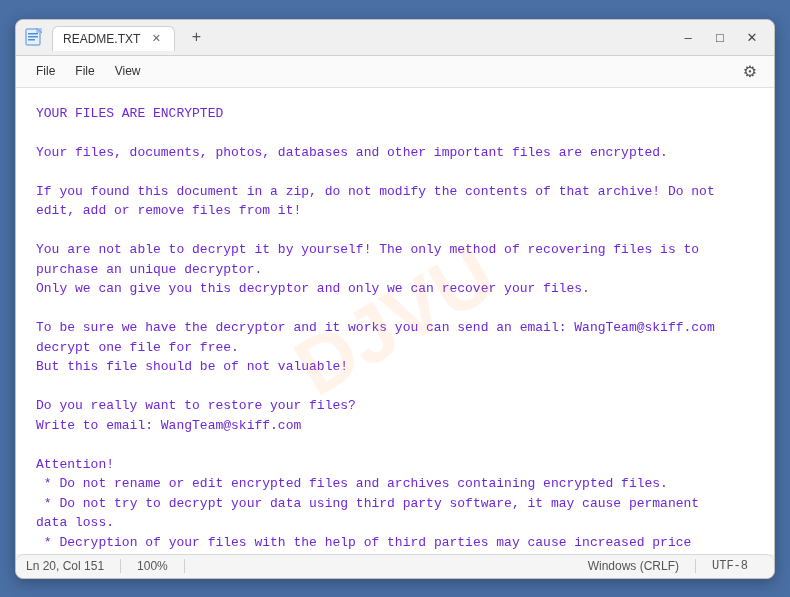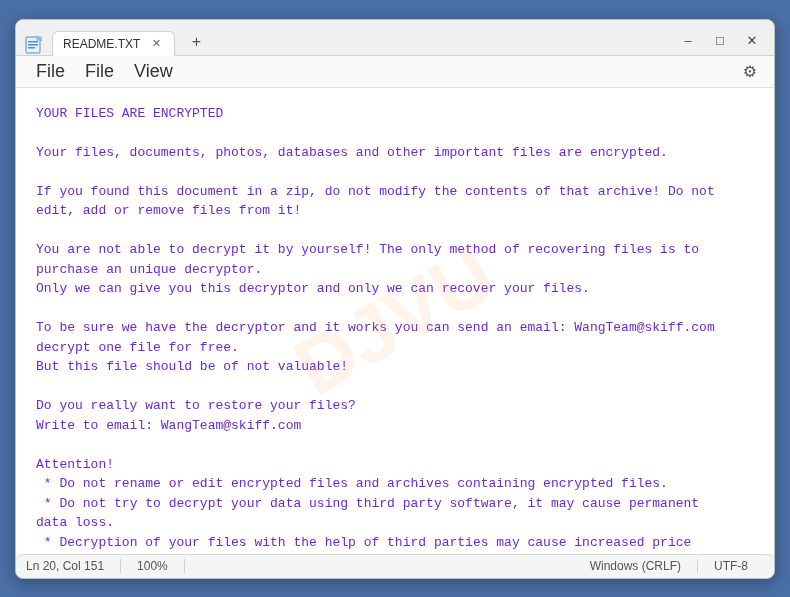--- a/index.html
+++ b/index.html
@@ -25,21 +25,21 @@
       box-shadow: 0 4px 16px rgba(0,0,0,0.3);
       overflow: hidden;
     }
 
     
     .title-bar {
       background: #f0f0f0;
       border-bottom: 1px solid #d0d0d0;
       height: 36px;
       display: flex;
-      align-items: flex-end;
+      align-items: center;
       padding: 0 8px;
       gap: 8px;
       border-radius: 8px 8px 0 0;
     }
 
     .title-bar-icon {
       width: 20px;
       height: 20px;
       display: flex;
       align-items: center;
@@ -117,21 +117,21 @@
       display: flex;
       align-items: center;
       padding: 2px 10px;
       border-bottom: 1px solid #e0e0e0;
       background: #fafafa;
       height: 32px;
     }
 
     .menu-item {
       padding: 4px 10px;
-      font-size: 18px;
+      font-size: 12px;
       color: #333;
       cursor: pointer;
       border-radius: 4px;
     }
 
     .menu-bar-spacer {
       flex: 1;
     }
 
     .settings-icon {
@@ -196,20 +196,21 @@
     .status-item {
       padding: 0 16px 0 0;
       border-right: 1px solid #d0d0d0;
       margin-right: 16px;
       white-space: nowrap;
     }
 
     .status-item:last-child {
       border-right: none;
       margin-right: 0;
+      font-family: Liberation Mono, monospace;
     }
 
     .status-spacer {
       flex: 1;
     }
 
     @keyframes blink {
       50% { opacity: 0; }
     }
   </style>

